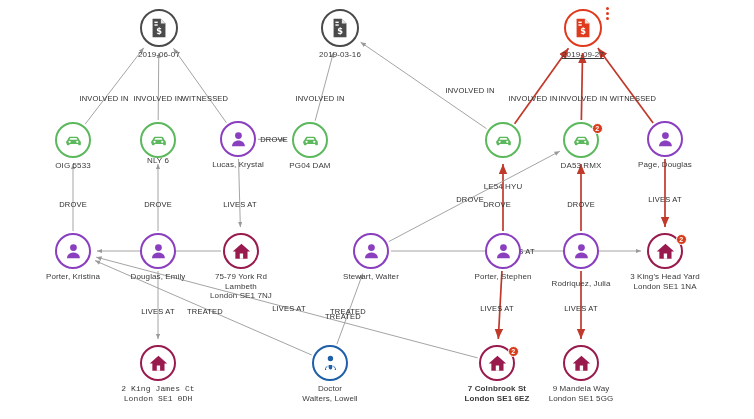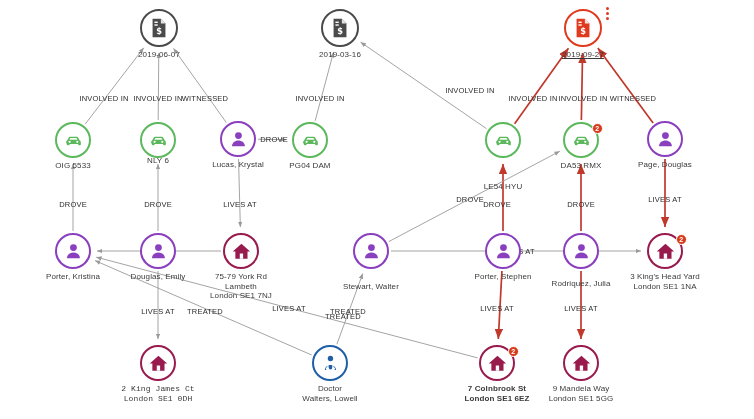--- a/index.html
+++ b/index.html
@@ -286,21 +286,21 @@
         </div>
         <div class="node-label" style="top: 21px;">Douglas, Emily</div>
       </div>
       <div class="node" style="left: 371px; top: 251px;">
         <div class="node-circle" style="width: 36px; height: 36px; border: 2.2px solid rgb(138, 63, 191);">
           <div style="width: 20.88px; height: 20.88px;"><svg viewBox="0 0 24 24" width="100%" height="100%">
               <circle cx="12" cy="7.6" r="3.9" fill="#8a3fbf"></circle>
               <path d="M4.6 19.8c0-4 3.3-6.6 7.4-6.6s7.4 2.6 7.4 6.6z" fill="#8a3fbf"></path>
             </svg></div>
         </div>
-        <div class="node-label" style="top: 31px;">Stewart, Walter</div>
+        <div class="node-label" style="top: 21px;">Stewart, Walter</div>
       </div>
       <div class="node" style="left: 503px; top: 251px;">
         <div class="node-circle" style="width: 36px; height: 36px; border: 2.2px solid rgb(138, 63, 191);">
           <div style="width: 20.88px; height: 20.88px;"><svg viewBox="0 0 24 24" width="100%" height="100%">
               <circle cx="12" cy="7.6" r="3.9" fill="#8a3fbf"></circle>
               <path d="M4.6 19.8c0-4 3.3-6.6 7.4-6.6s7.4 2.6 7.4 6.6z" fill="#8a3fbf"></path>
             </svg></div>
         </div>
         <div class="node-label" style="top: 21px;">Porter, Stephen</div>
       </div>

